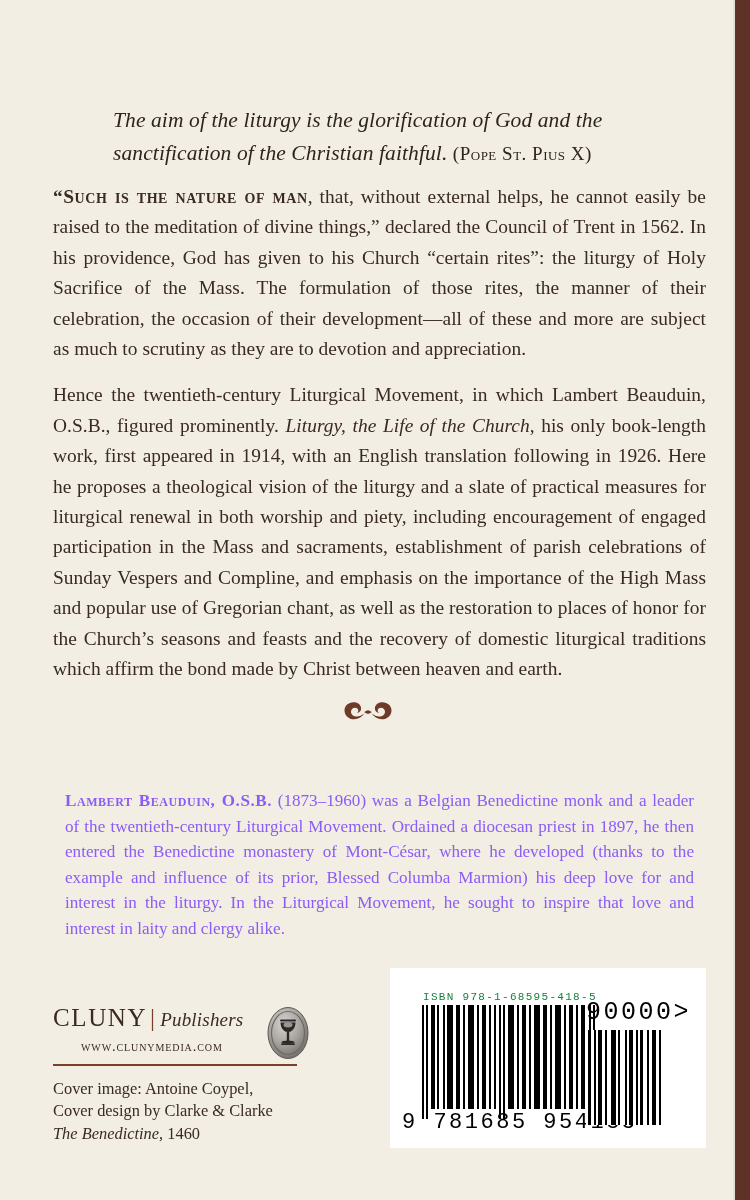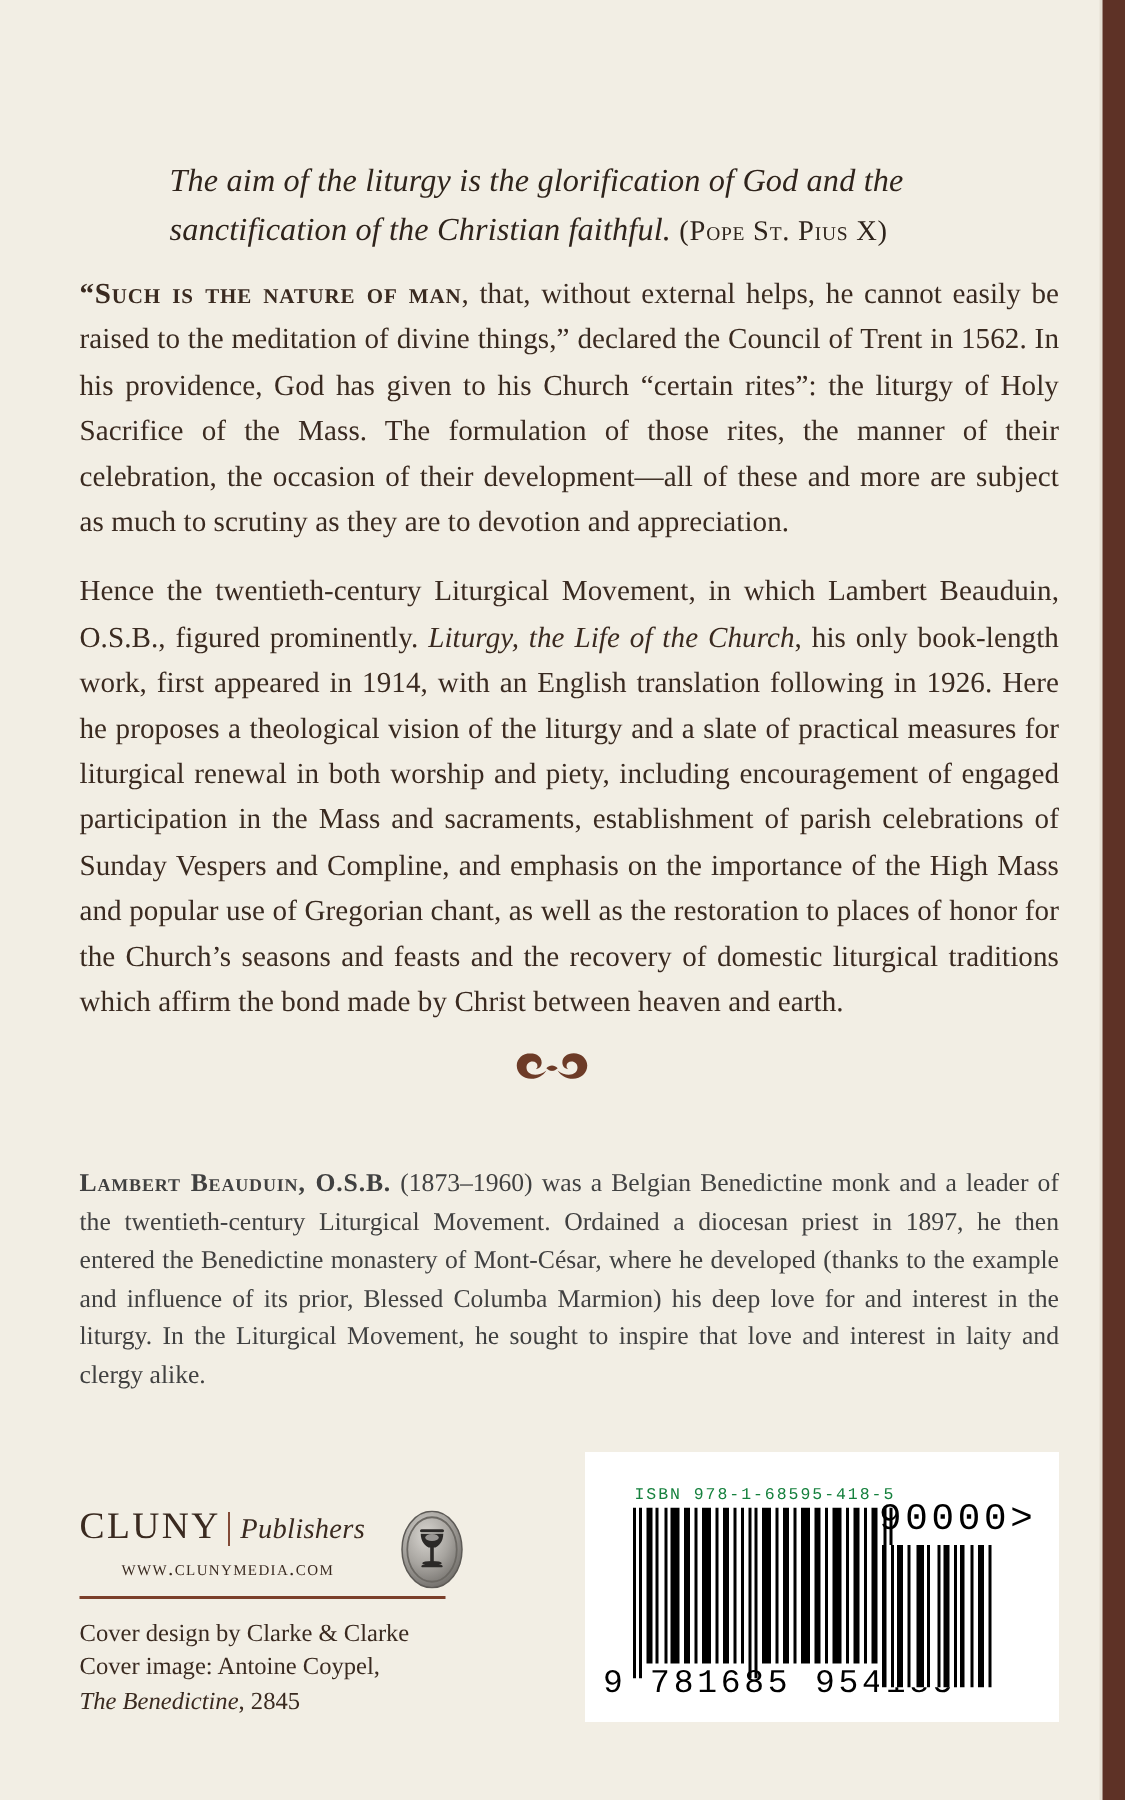--- a/index.html
+++ b/index.html
@@ -103,25 +103,25 @@
   .ornament svg { display: inline-block; }
 
   
   .bio-block {
     position: absolute;
     left: 53px;
     top: 776px;
     width: 653px;
   }
   p.bio {
-    margin: 0;
+    margin: 12px;
     font-size: 17.1px;
     line-height: 25.6px;
     text-align: justify;
-    color: #404040;
+    color: #8b5cf6;
   }
 
   
   .publisher {
     position: absolute;
     left: 53px;
     top: 1005px;
     width: 300px;
   }
   .cluny-line {
@@ -260,23 +260,23 @@
       <p class="bio"><span class="sc">Lambert Beauduin, O.S.B.</span><span> (1873–1960) was a Belgian Benedictine monk and a leader of the twentieth-century Liturgical Movement. Ordained a diocesan priest in 1897, he then entered the Benedictine monastery of Mont-César, where he developed (thanks to the example and influence of its prior, Blessed Columba Marmion) his deep love for and interest in the liturgy. In the Liturgical Movement, he sought to inspire that love and interest in laity and clergy alike.</span></p>
     </div>
 
     <div class="publisher">
       <div class="cluny-line">
         <span>CLUNY</span><span class="bar">|</span><span class="pubword">Publishers</span>
       </div>
       <div class="cluny-url">www.clunymedia.com</div>
       <div class="rule"></div>
       <div class="credits">
+        <div>Cover image: Antoine Coypel,</div>
         <div>Cover design by Clarke &amp; Clarke</div>
-        <div>Cover image: Antoine Coypel,</div>
-        <div><span class="it">The Benedictine</span><span>, 2845</span></div>
+        <div><span class="it">The Benedictine</span><span>, 1460</span></div>
       </div>
     </div>
 
     <div class="logo-seal">
       <svg width="42" height="52" viewBox="0 0 42 52" aria-hidden="true">
         <defs>
           <radialGradient id="sealg" cx="40%" cy="32%" r="72%">
             <stop offset="0%" stop-color="#d8d5d0"></stop>
             <stop offset="55%" stop-color="#a7a49f"></stop>
             <stop offset="100%" stop-color="#6f6c68"></stop>

